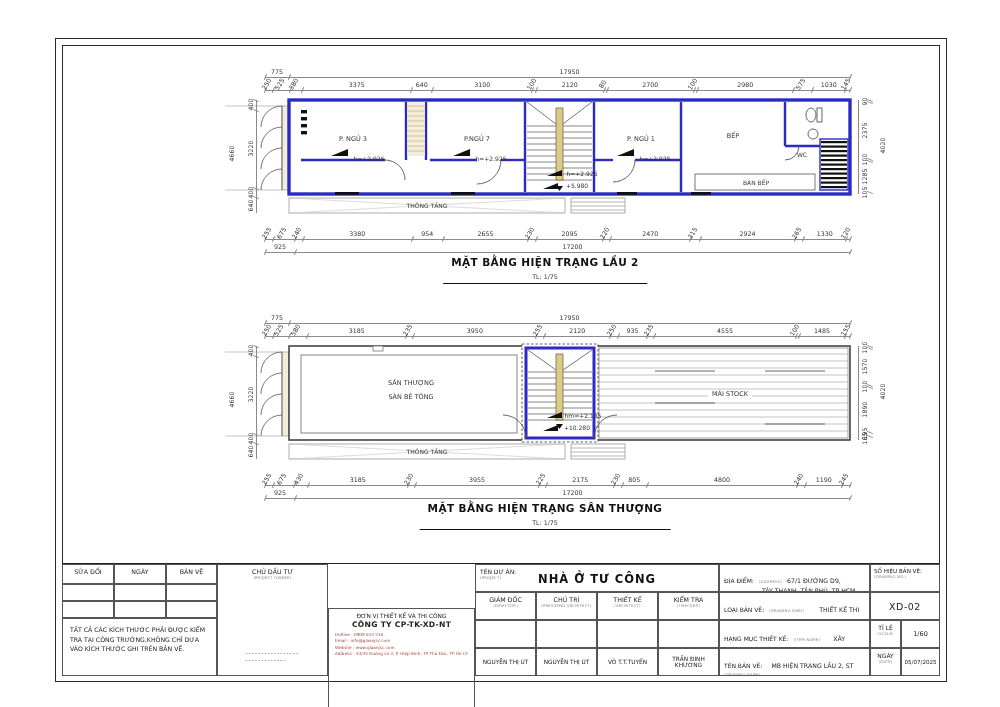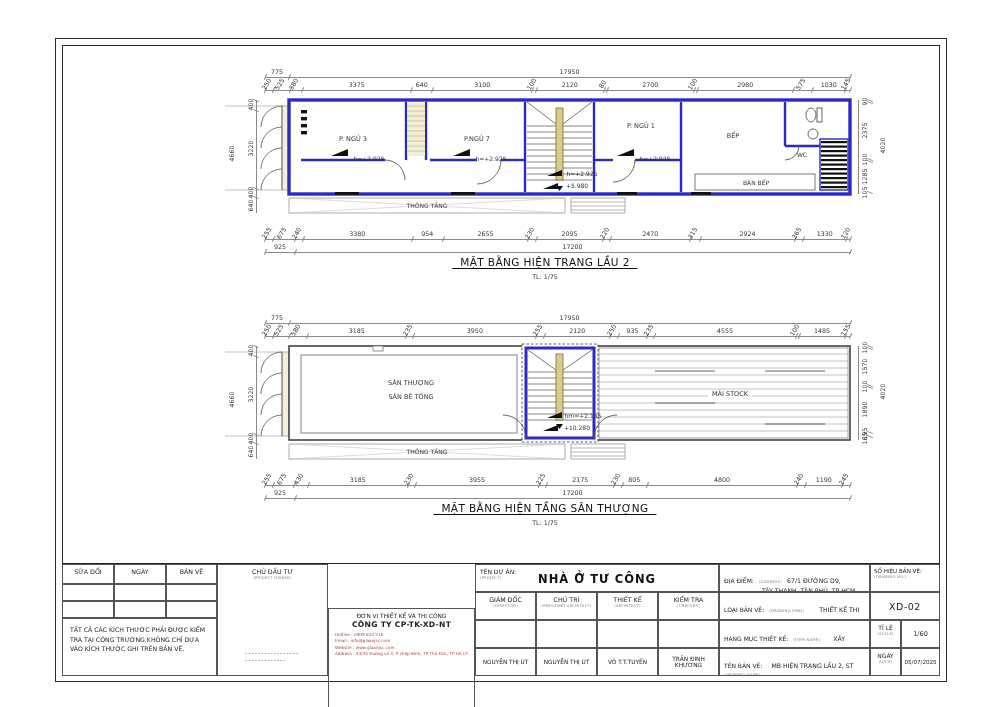--- a/index.html
+++ b/index.html
@@ -23,22 +23,22 @@
   .vdim{position:absolute;width:11px;display:flex;flex-direction:column;border-right:0.8px solid #8a8a8a;}
   .vdim.rightside{border-right:none;border-left:0.8px solid #8a8a8a;}
   .vseg{flex-basis:0;position:relative;display:flex;align-items:center;justify-content:center;min-height:0;overflow:visible;}
   .vseg::before{content:"";position:absolute;top:0;right:-3px;width:6px;height:1px;background:#8a8a8a;transform:rotate(22deg);}
   .vseg i{font-style:normal;font-size:6.2px;color:#333;white-space:nowrap;transform:rotate(-90deg);}
   .vtotal{position:absolute;font-size:6.2px;color:#333;transform:rotate(-90deg);transform-origin:center;white-space:nowrap;}
 
   .lbl{position:absolute;transform:translate(-50%,-50%);font-size:6.5px;color:#333;white-space:nowrap;}
   .lbl.sm{font-size:6px;}
   .lbl.bg{background:#fff;padding:0 4px;}
-  .ptitle{position:absolute;left:50%;transform:translateX(-50%);font-size:10.5px;font-weight:normal;color:#111;
-          border-bottom:1.3px solid #111;padding:0 8px 0;white-space:nowrap;letter-spacing:0.4px;}
+  .ptitle{position:absolute;left:50%;transform:translateX(-50%);font-size:10.5px;font-weight:bold;color:#111;
+          border-bottom:1.3px solid #111;padding:0 8px 15px;white-space:nowrap;letter-spacing:0.4px;}
   .psub{position:absolute;left:50%;transform:translateX(-50%);font-size:6.3px;color:#333;}
 
   
   .tb{position:absolute;left:62px;top:563px;width:878px;height:112px;background:#fff;border-top:1.2px solid #222;box-sizing:border-box;}
   .cell{position:absolute;box-sizing:border-box;border:0.7px solid #555;overflow:hidden;}
   .cellhdr{display:flex;flex-direction:column;align-items:center;padding-top:3px;font-size:6.3px;color:#222;}
   .sub{font-size:3.8px;color:#888;letter-spacing:0.2px;}
   .note{font-size:6.2px;line-height:1.55;padding:6px 7px;color:#222;}
   .dashline{position:absolute;left:50%;transform:translateX(-50%);bottom:12px;font-size:6px;color:#555;letter-spacing:1px;}
   .bigproj{position:absolute;left:0;right:0;top:7px;text-align:center;font-size:11.5px;font-weight:600;letter-spacing:1px;color:#111;}
@@ -246,21 +246,21 @@
         <line x1="346" y1="108" x2="400" y2="108" stroke="#999" stroke-width="0.7"></line>
         <line x1="346" y1="112" x2="400" y2="112" stroke="#999" stroke-width="0.7"></line>
         <line x1="346" y1="116" x2="400" y2="116" stroke="#999" stroke-width="0.7"></line>
       </g>
     </svg>
 
     <span class="lbl" style="left:128px;top:77px;">P. NGỦ 3</span>
     <span class="lbl sm" style="left:144px;top:96px;">h=+2.925</span>
     <span class="lbl" style="left:252px;top:77px;">P.NGỦ 7</span>
     <span class="lbl sm" style="left:266px;top:96px;">h=+2.925</span>
-    <span class="lbl" style="left:416px;top:64px;">P. NGỦ 1</span>
+    <span class="lbl" style="left:416px;top:77px;">P. NGỦ 1</span>
     <span class="lbl sm" style="left:430px;top:96px;">h=+2.925</span>
     <span class="lbl" style="left:508px;top:74px;">BẾP</span>
     <span class="lbl sm" style="left:577px;top:92px;">WC</span>
     <span class="lbl sm" style="left:531px;top:120px;">BÀN BẾP</span>
     <span class="lbl sm" style="left:357px;top:111px;">h=+2.925</span>
     <span class="lbl sm" style="left:352px;top:123px;">+5.980</span>
     <span class="lbl sm" style="left:202px;top:143px;">THÔNG TẦNG</span>
 
     <div class="vdim" style="left:20px;top:38px;height:113px;">
         <span class="vseg" style="flex-grow: 400; flex-basis: 0px;">
@@ -581,21 +581,21 @@
       </div>
     <div class="dimrow" style="top:179px;">
         <span class="seg" style="flex-grow: 925; flex-basis: 0px;">
           <i>925</i>
         </span>
         <span class="seg" style="flex-grow: 17200; flex-basis: 0px;">
           <i>17200</i>
         </span>
       </div>
 
-    <span class="ptitle" style="top:194px;">MẶT BẰNG HIỆN TẦNG SÂN THƯỢNG</span>
+    <span class="ptitle" style="top:194px;">MẶT BẰNG HIỆN TRẠNG SÂN THƯỢNG</span>
     <span class="psub" style="top:211px;">TL: 1/75</span>
   </div>
 
   <div class="tb">
 
     <div class="cell cellhdr" style="left:0;top:0;width:52px;height:20px;">
         <span>SỬA ĐỔI</span>
       </div>
     <div class="cell cellhdr" style="left:52px;top:0;width:52px;height:20px;">
         <span>NGÀY</span>

